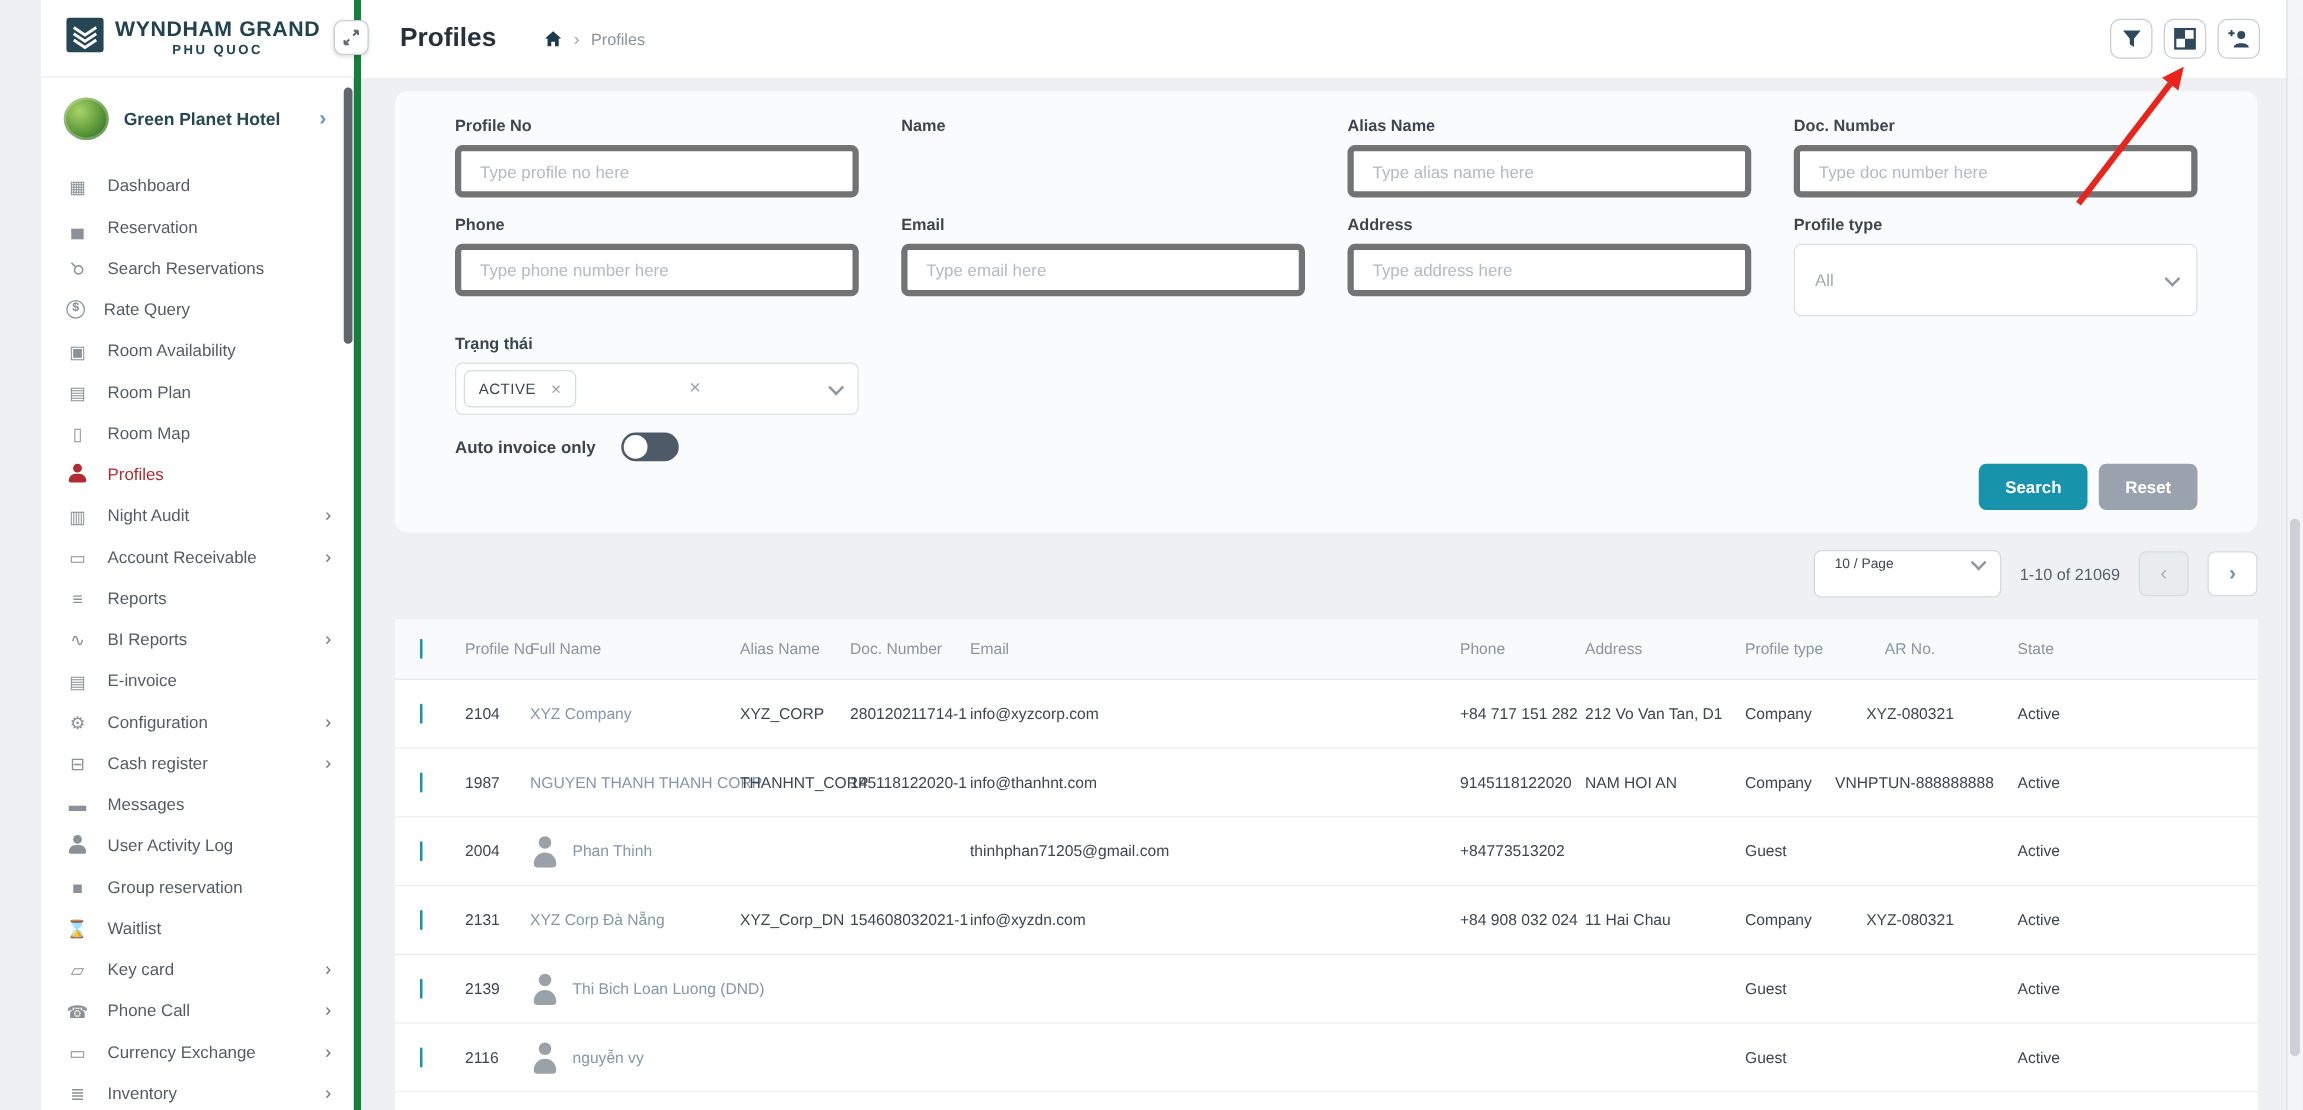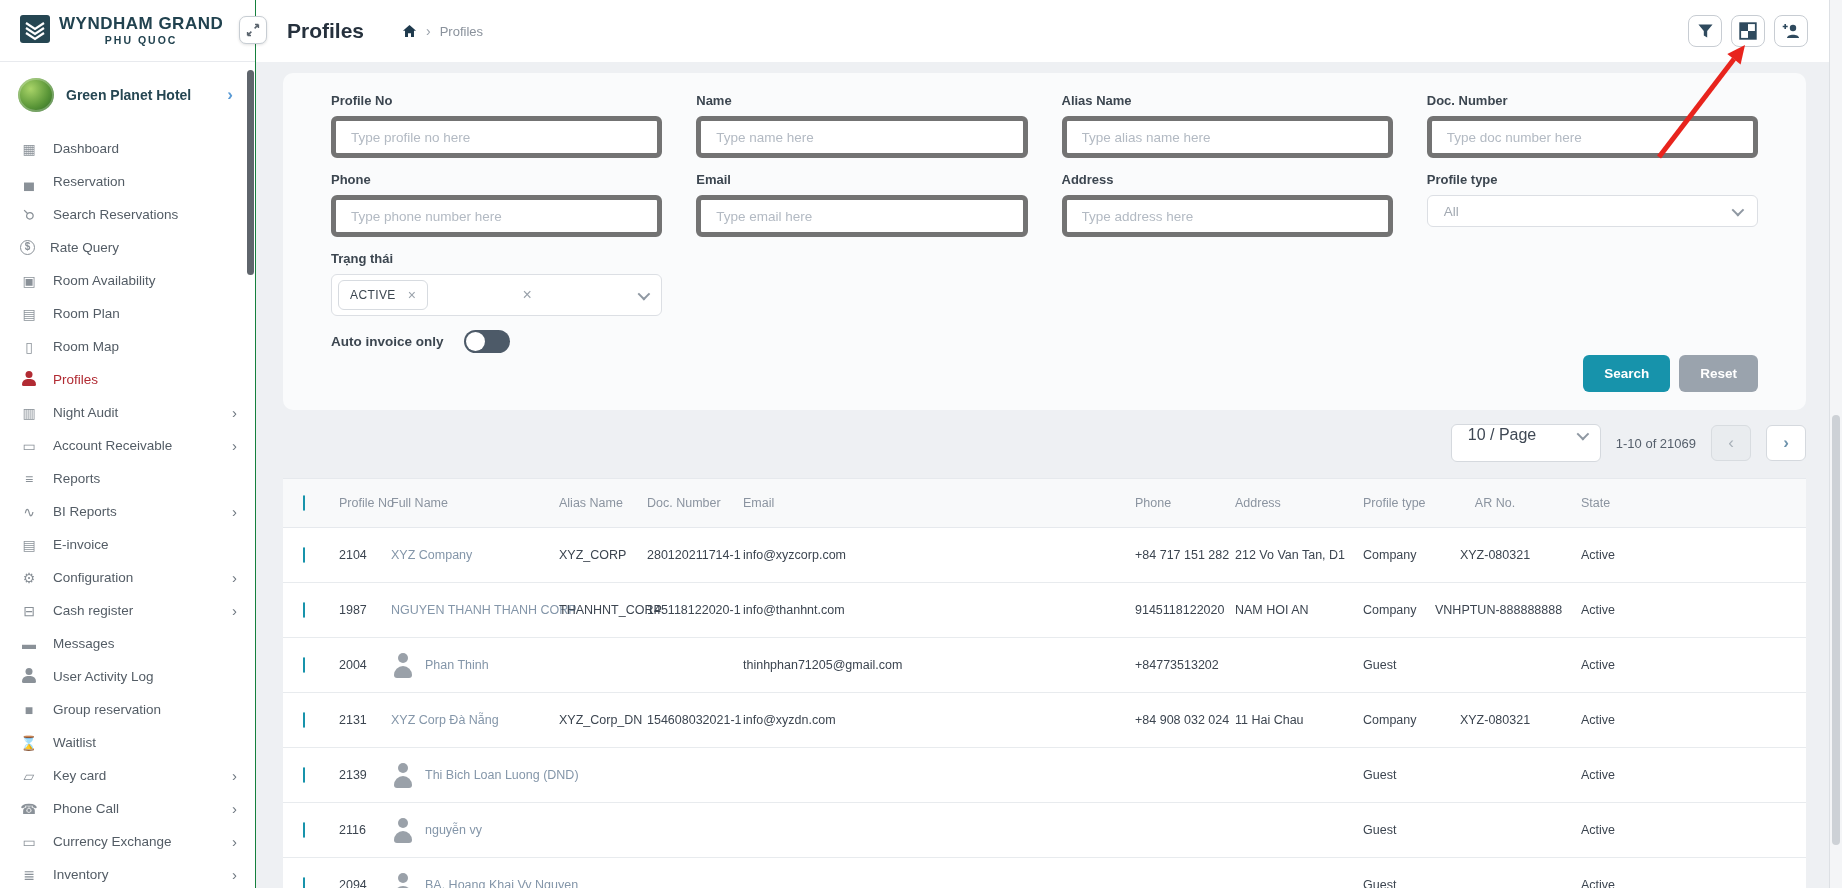--- a/index.html
+++ b/index.html
@@ -1,20 +1,20 @@
 <!DOCTYPE html>
 <html><head>
 <meta charset="utf-8">
 <style>
   * { margin:0; padding:0; box-sizing:border-box; }
   html,body { width:1842px; height:888px; overflow:hidden; font-family:"Liberation Sans", sans-serif; background:#eef0f3; }
   .app { display:flex; width:1842px; height:888px; }
 
   
-  .sidebar { width:256px; background:#fff; border-right:1px solid #15803d; position:relative; flex-shrink:0; }
+  .sidebar { width:256px; background:#fff; border-right:6px solid #15803d; position:relative; flex-shrink:0;margin-left:33px; }
   .logo-area { height:62px; border-bottom:1px solid #e8eaee; display:flex; align-items:center; padding:0 14px 0 20px; gap:9px; position:relative; background:#fff; }
   .logo-mark { flex-shrink:0; }
   .brand-text { line-height:1; }
   .brand-l1 { font-size:17px; font-weight:700; letter-spacing:.5px; color:#21424f; white-space:nowrap; }
   .brand-l2 { font-size:10.5px; font-weight:700; letter-spacing:2px; color:#21424f; text-align:center; margin-top:3px; }
   .collapse-btn { position:absolute; right:-12px; top:16px; width:28px; height:28px; background:#fff; border:1px solid #c7cdd3; border-radius:7px; display:flex; align-items:center; justify-content:center; box-shadow:0 1px 3px rgba(0,0,0,.12); cursor:pointer; z-index:5; }
   .hotel-row { display:flex; align-items:center; gap:12px; padding:16px 16px 14px 18px; }
   .planet { width:36px; height:34px; border-radius:50%; background:radial-gradient(circle at 35% 32%, #a9d468, #5a9638 55%, #2f6b25 90%); box-shadow:inset 0 0 0 2px rgba(255,255,255,.25); flex-shrink:0; }
   .hotel-name { font-size:14px; font-weight:700; color:#254652; flex:1; }
   .hotel-chev { color:#5b9bd5; font-size:17px; font-weight:700; padding-right:6px; }
@@ -42,38 +42,38 @@
   .icon-btn { width:34px; height:32px; background:#fff; border:1px solid #c8cdd3; border-radius:8px; display:flex; align-items:center; justify-content:center; cursor:pointer; }
 
   .content { padding:11px 36px 0 27px; }
 
   
   .filter-card { background:#fafbfc; border-radius:10px; padding:20px 48px 18px 48px; }
   .fgrid { display:grid; grid-template-columns:repeat(4, 1fr); column-gap:34px; row-gap:14px; }
   .field label { display:block; font-size:13px; font-weight:700; color:#3c4650; margin-bottom:8px; }
   .field input { width:100%; height:42px; border:5px solid #737373; border-radius:6px; background:#fff; padding:0 15px; font-size:13.5px; color:#3c4650; font-family:"Liberation Sans", sans-serif; outline:none; }
   .field input::placeholder { color:#b3bac3; }
-  .selectbox { width:100%; height:32px; border:1px solid #dcdfe4; border-radius:6px; background:#fff; display:flex; align-items:center; padding:0 16px; font-size:13.5px; color:#a2a9b2; }
+  .selectbox { width:100%; height:58px; border:1px solid #dcdfe4; border-radius:6px; background:#fff; display:flex; align-items:center; padding:0 16px; font-size:13.5px; color:#a2a9b2; }
   .chev-css { width:9px; height:9px; border-right:2px solid #8f98a2; border-bottom:2px solid #8f98a2; transform:rotate(45deg) translateY(-2px); margin-left:auto; }
   .statusbox { height:42px; border:1px solid #dcdfe4; border-radius:6px; background:#fff; display:flex; align-items:center; padding:0 14px 0 6px; }
   .tag { display:flex; align-items:center; gap:12px; border:1px solid #d7dbe0; border-radius:6px; background:#fff; padding:6px 11px; font-size:12px; letter-spacing:.4px; color:#3c4650; }
   .tag .x { color:#9aa2ab; font-size:14px; cursor:pointer; }
   .statusbox .clear-x { margin-left:auto; color:#9aa2ab; font-size:16px; cursor:pointer; margin-right:12px; }
   .toggle-row { display:flex; align-items:center; gap:20px; margin-top:14px; }
   .toggle-row .tlabel { font-size:13.5px; font-weight:700; color:#3c4650; }
   .switch { width:46px; height:23px; border-radius:12px; background:#4d5a68; position:relative; cursor:pointer; }
   .switch .knob { position:absolute; left:2px; top:2px; width:19px; height:19px; border-radius:50%; background:#fff; }
   .btn-row { display:flex; justify-content:flex-end; gap:9px; margin-top:2px; }
   .btn { border:none; border-radius:6px; padding:11px 21px; font-size:13.5px; font-weight:700; color:#fff; cursor:pointer; font-family:"Liberation Sans", sans-serif; }
   .btn.search { background:#1793ab; }
   .btn.reset { background:#9aa3ad; }
 
   
   .pag-row { display:flex; align-items:center; justify-content:flex-end; gap:15px; margin-top:14px; }
-  .page-size { width:150px; height:38px; background:#fff; border:1px solid #d5d9de; border-radius:6px; display:flex; align-items:center; padding:0 14px 16px 16px; font-size:16px; color:#3f4854; cursor:pointer; }
+  .page-size { width:150px; height:38px; background:#fff; border:1px solid #d5d9de; border-radius:6px; display:flex; align-items:center; padding:0 14px 16px 16px; font-size:11px; color:#3f4854; cursor:pointer; }
   .range { font-size:13px; color:#555f6b; }
   .pg-btn { width:40px; height:36px; border-radius:6px; display:flex; align-items:center; justify-content:center; font-size:17px; cursor:pointer; }
   .pg-btn.prev { background:#e9ecef; border:1px solid #d8dce0; color:#a8b0b8; }
   .pg-btn.next { background:#fff; border:1px solid #d5d9de; color:#6f94ad; font-weight:700; }
 
   
   .table { margin-top:16px; background:#fff; }
   .trow { display:flex; align-items:center; padding:0 0 0 20px; }
   .thead { height:50px; background:#f8f9fa; border-top:1px solid #e6e9ed; border-bottom:1px solid #e6e9ed; font-size:12.5px; color:#8b94a0; }
   .tbody .trow { height:55px; border-bottom:1px solid #e8ebee; font-size:12.5px; color:#3c4550; background:#fff; }
@@ -268,21 +268,20 @@
     <div class="content">
 
       <div class="filter-card">
         <div class="fgrid">
           <div class="field">
             <label>Profile No</label>
             <input type="text" placeholder="Type profile no here" style="">
           </div>
           <div class="field">
             <label>Name</label>
-            <input type="text" placeholder="Type name here" style="">
           </div>
           <div class="field">
             <label>Alias Name</label>
             <input type="text" placeholder="Type alias name here" style="">
           </div>
           <div class="field">
             <label>Doc. Number</label>
             <input type="text" placeholder="Type doc number here" style="">
           </div>
           <div class="field">

